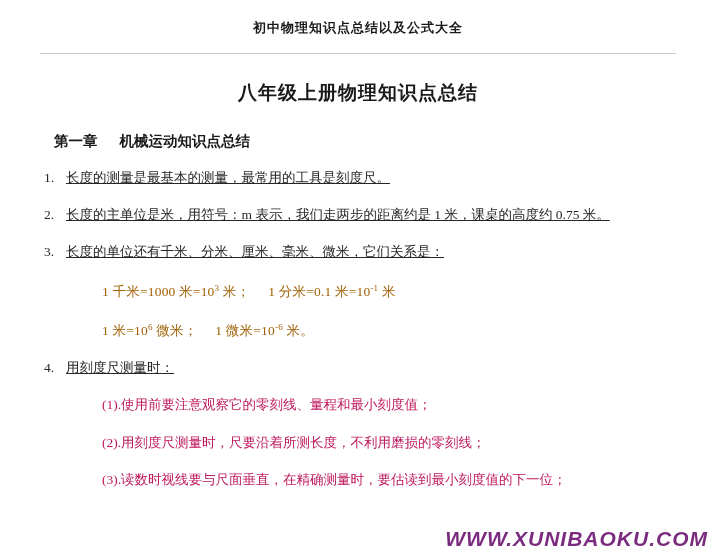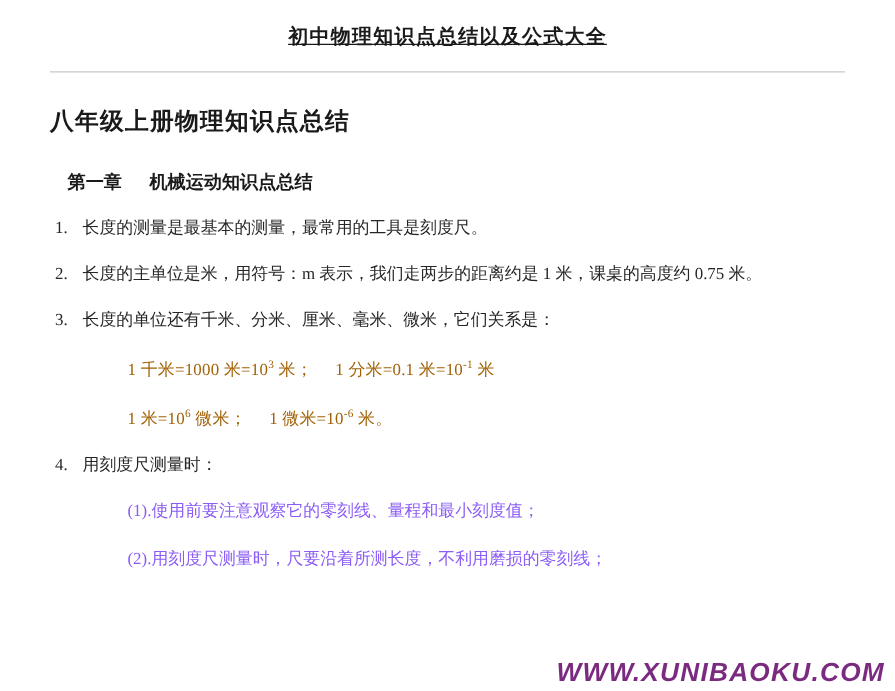--- a/index.html
+++ b/index.html
@@ -17,33 +17,33 @@
   }
   .page {
     position: relative;
     width: 716px;
     height: 553px;
     box-sizing: border-box;
     padding: 8px 40px 0 40px;
   }
   .doc-title {
     text-align: center;
-    font-size: 16px;
+    font-size: 13px;
     font-weight: bold;
     letter-spacing: 1px;
     margin: 12px 0 0 0;
     line-height: 1.3;
-    text-decoration: underline;
   }
   .rule {
     border: 0;
     border-top: 1px solid #c9c9c9;
     margin: 16px 0 0 0;
   }
   .section-title {
+    text-align: center;
     font-size: 19px;
     font-weight: bold;
     letter-spacing: 1px;
     margin: 26px 0 0 0;
   }
   .chapter {
     font-size: 14.5px;
     font-weight: bold;
     margin: 26px 0 0 14px;
   }
@@ -66,24 +66,25 @@
   }
   li.item .num {
     width: 26px;
     flex: 0 0 26px;
     text-align: left;
     padding-left: 4px;
     box-sizing: border-box;
   }
   li.item .text {
     flex: 1 1 auto;
+    text-decoration: underline;
   }
   .subline {
     font-size: 13.5px;
-    color: #8b5cf6;
+    color: #be185d;
     margin: 17px 0 0 62px;
     line-height: 1.5;
   }
   .formula {
     font-size: 13.5px;
     color: #a16207;
     margin: 19px 0 0 62px;
     line-height: 1.5;
     letter-spacing: 0.2px;
   }
@@ -150,15 +151,16 @@
 
   <ol class="items">
     <li class="item">
       <span class="num">4.</span>
       <span class="text">用刻度尺测量时：</span>
     </li>
   </ol>
 
   <div class="subline">(1).使用前要注意观察它的零刻线、量程和最小刻度值；</div>
   <div class="subline">(2).用刻度尺测量时，尺要沿着所测长度，不利用磨损的零刻线；</div>
+  <div class="subline">(3).读数时视线要与尺面垂直，在精确测量时，要估读到最小刻度值的下一位；</div>
 
   <div class="watermark">WWW.XUNIBAOKU.COM</div>
 </div>
 
 </body></html>

